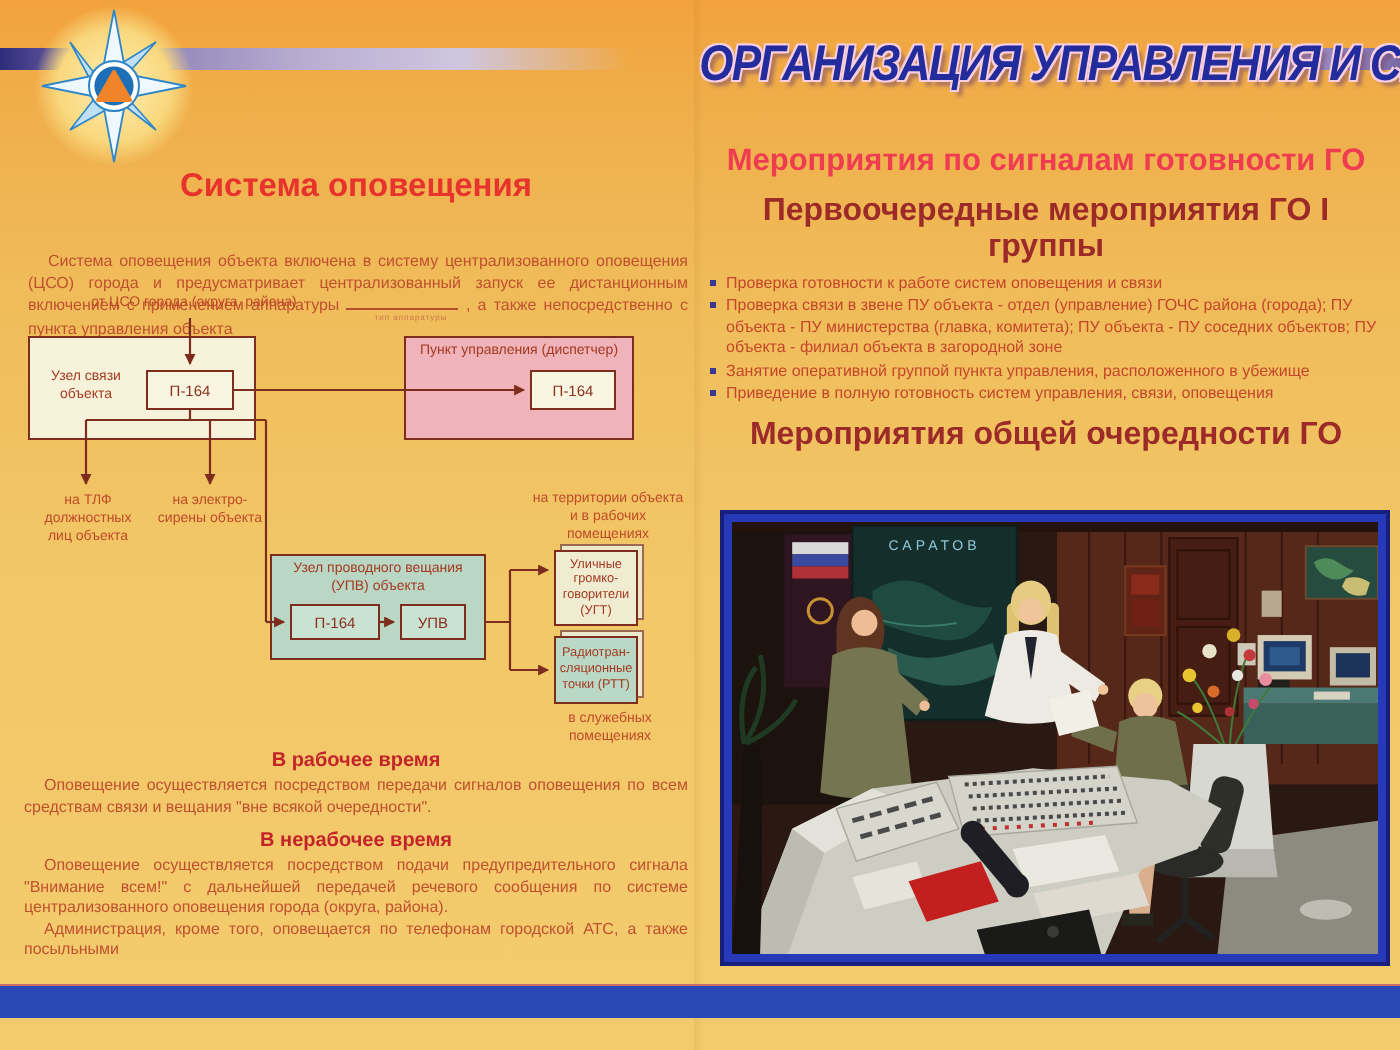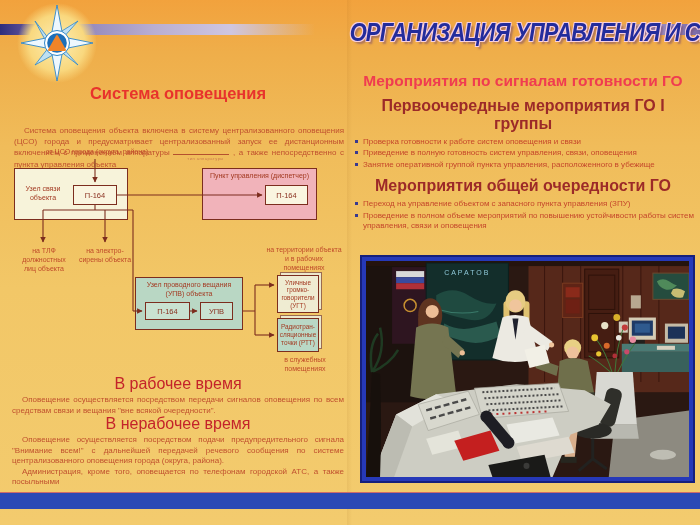--- a/index.html
+++ b/index.html
@@ -39,21 +39,21 @@
   .box-pu { left:188px; top:20px; width:115px; height:52px; background:#f1b3ba; }
   .dev { background:#faf5e0; display:flex; align-items:center; justify-content:center; color:#8a3020; font-size:7.5px; }
   .box-upv { left:121px; top:129px; width:108px; height:53px; background:#b9d7c4; }
   .gdev { background:#c9e2d1; }
   .stk { box-shadow:3px -3px 0 -1px #ece8cc, 3px -3px 0 0 #9a6a50; display:flex; align-items:center; justify-content:center; text-align:center; font-size:6.4px; line-height:1.2; color:#a33a22; padding:1px; }
   .box-ugt { left:263px; top:127px; width:42px; height:38px; background:#efecd2; }
   .box-rtt { left:263px; top:170px; width:42px; height:34px; background:#b9d8c6; }
   .dsvg { position:absolute; left:0; top:0; width:332px; height:228px; pointer-events:none; }
 
   .sub-block { position:absolute; left:0; width:336px; }
-  .sub-h { text-align:center; font-size:16px; font-weight:normal; color:#c4232a; margin-bottom:2px; }
+  .sub-h { text-align:center; font-size:10px; font-weight:bold; color:#c4232a; margin-bottom:2px; }
   .sub-p { font-size:8px; line-height:1.32; color:#c0512f; text-align:justify; text-indent:10px; padding:0 2px; }
 
   
   .right-panel { position:absolute; left:352px; top:72px; width:342px; }
   .rp-title { text-align:center; font-size:15.5px; font-weight:bold; color:#f03c50; margin-bottom:7px; }
   .rp-h { text-align:center; font-size:16px; font-weight:bold; color:#9c2a28; margin:7px 0 4px; }
   .rp-ul { list-style:none; }
   .rp-ul li { position:relative; padding-left:11px; font-size:8px; line-height:1.3; color:#c5472b; margin-bottom:1px; }
   .rp-ul li .sq { position:absolute; left:3px; top:3px; width:3px; height:3px; background:#39398f; }
 
@@ -164,32 +164,29 @@
       <p class="sub-p">Администрация, кроме того, оповещается по телефонам городской АТС, а также посыльными</p>
     </div>
   </div>
 
   <div class="right-panel">
     <div class="rp-title">Мероприятия по сигналам готовности ГО</div>
 
     <div class="rp-h">Первоочередные мероприятия ГО  I группы</div>
     <ul class="rp-ul">
       <li><span class="sq"></span><span>Проверка готовности к работе систем оповещения и связи</span></li>
+      <li><span class="sq"></span><span>Проверка связи в звене ПУ объекта - отдел (управление) ГОЧС района (города); ПУ объекта - ПУ министерства (главка, комитета); ПУ объекта - ПУ соседних объектов; ПУ объекта - филиал объекта в загородной зоне</span></li>
     </ul>
 
     <ul class="rp-ul">
+      <li><span class="sq"></span><span>Занятие оперативной группой пункта управления, расположенного в убежище</span></li>
       <li><span class="sq"></span><span>Приведение в полную готовность систем управления, связи, оповещения</span></li>
-      <li><span class="sq"></span><span>Занятие оперативной группой пункта управления, расположенного в убежище</span></li>
     </ul>
 
     <div class="rp-h">Мероприятия общей очередности ГО</div>
-    <ul class="rp-ul">
-      <li><span class="sq"></span><span>Переход на управление объектом с запасного пункта управления (ЗПУ)</span></li>
-      <li><span class="sq"></span><span>Проведение в полном объеме мероприятий по повышению устойчивости работы систем управления, связи и оповещения</span></li>
-    </ul>
   </div>
 
   <div class="photo-frame">
     <svg viewBox="0 0 322 214" preserveAspectRatio="none" xmlns="http://www.w3.org/2000/svg">
 
       <rect x="0" y="0" width="322" height="214" fill="#2a1812"></rect>
       <rect x="0" y="0" width="62" height="140" fill="#1c120e"></rect>
       <rect x="162" y="0" width="160" height="130" fill="#56281a"></rect>
       <g stroke="#3a160e" stroke-width="1">
         <line x1="178" y1="0" x2="178" y2="120"></line>

